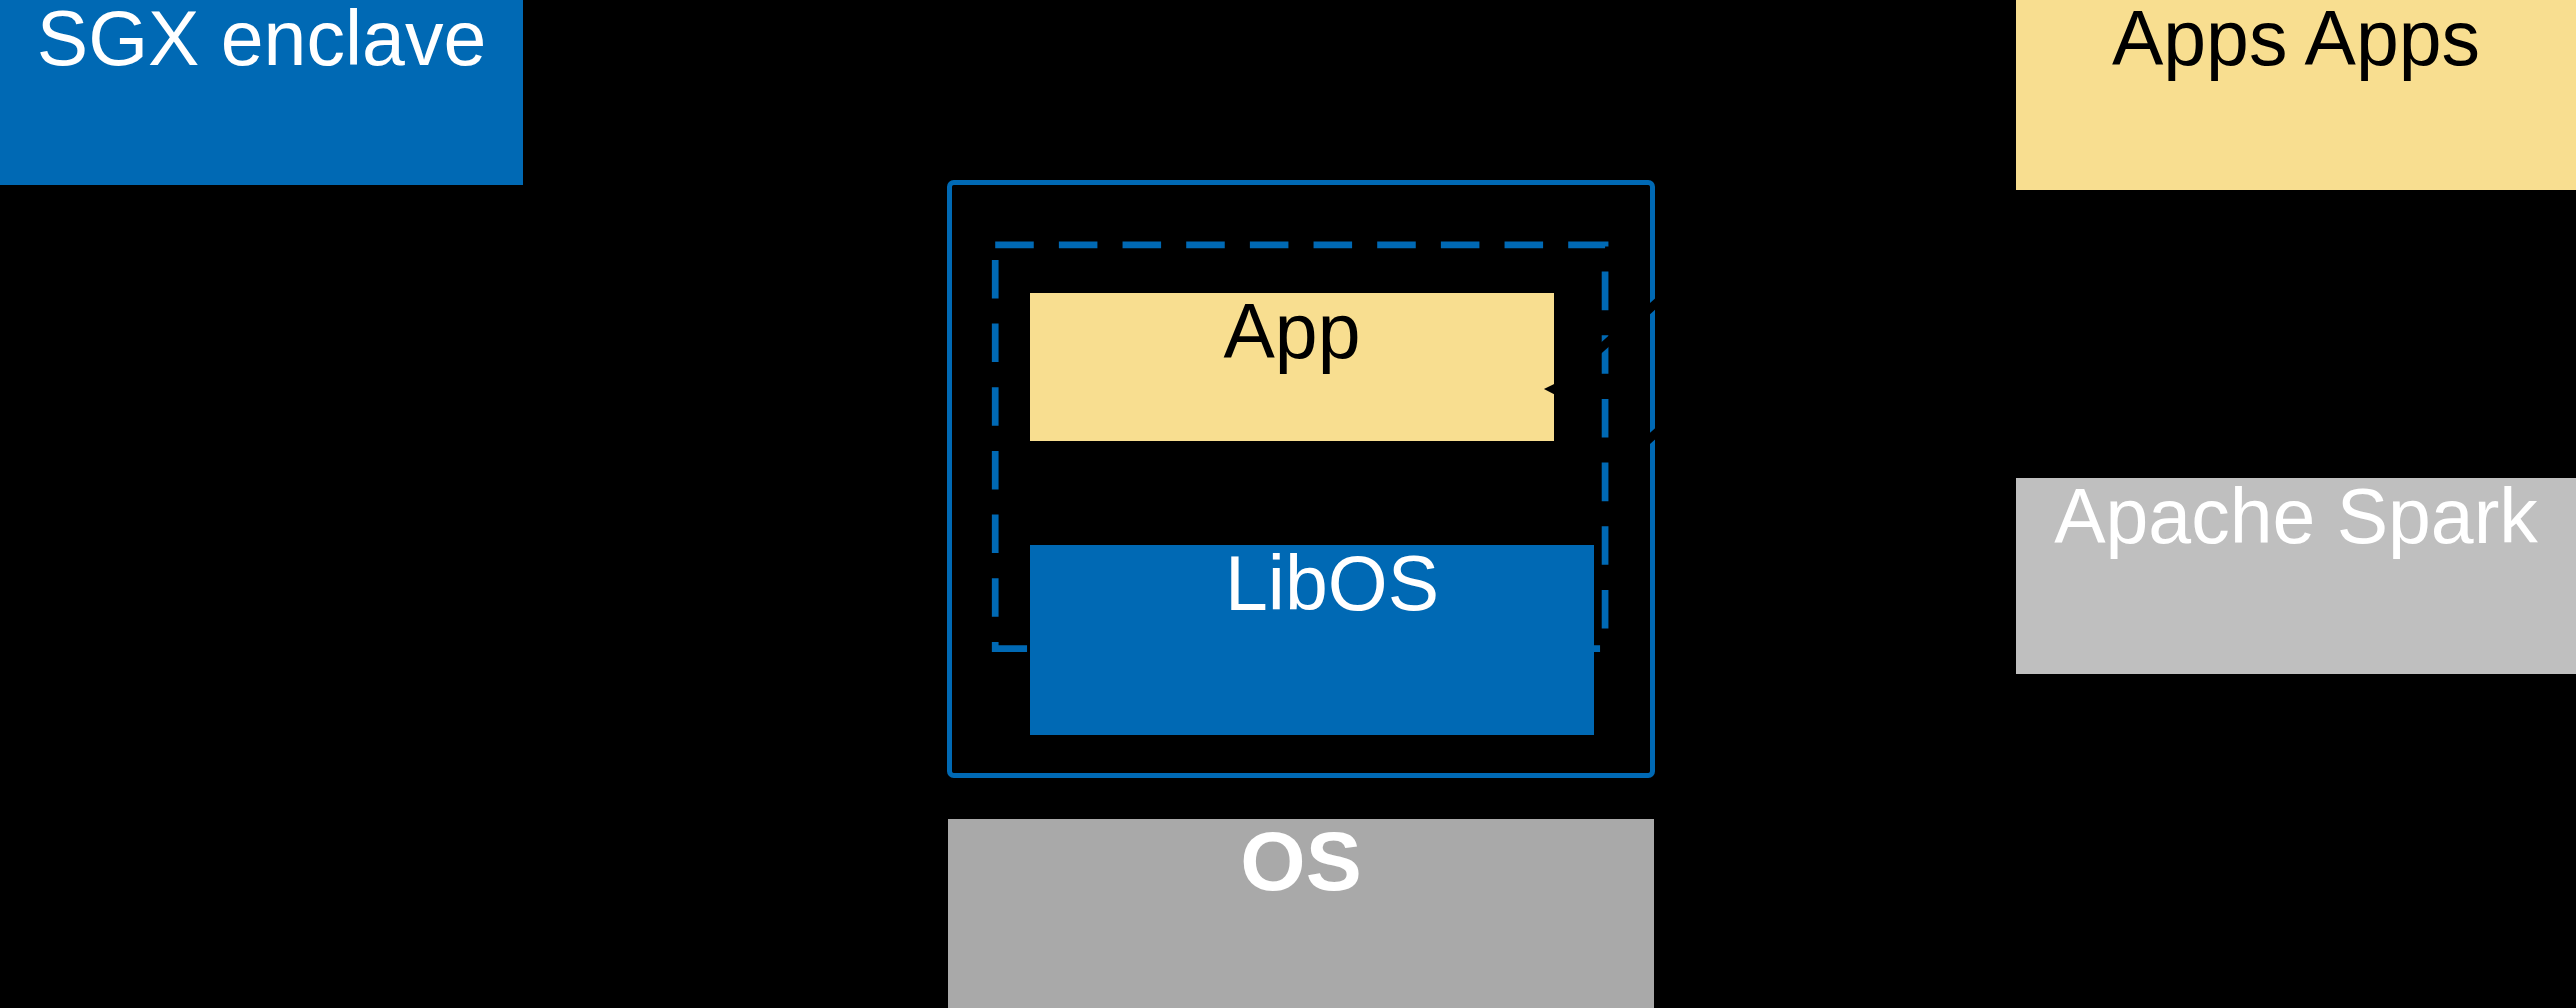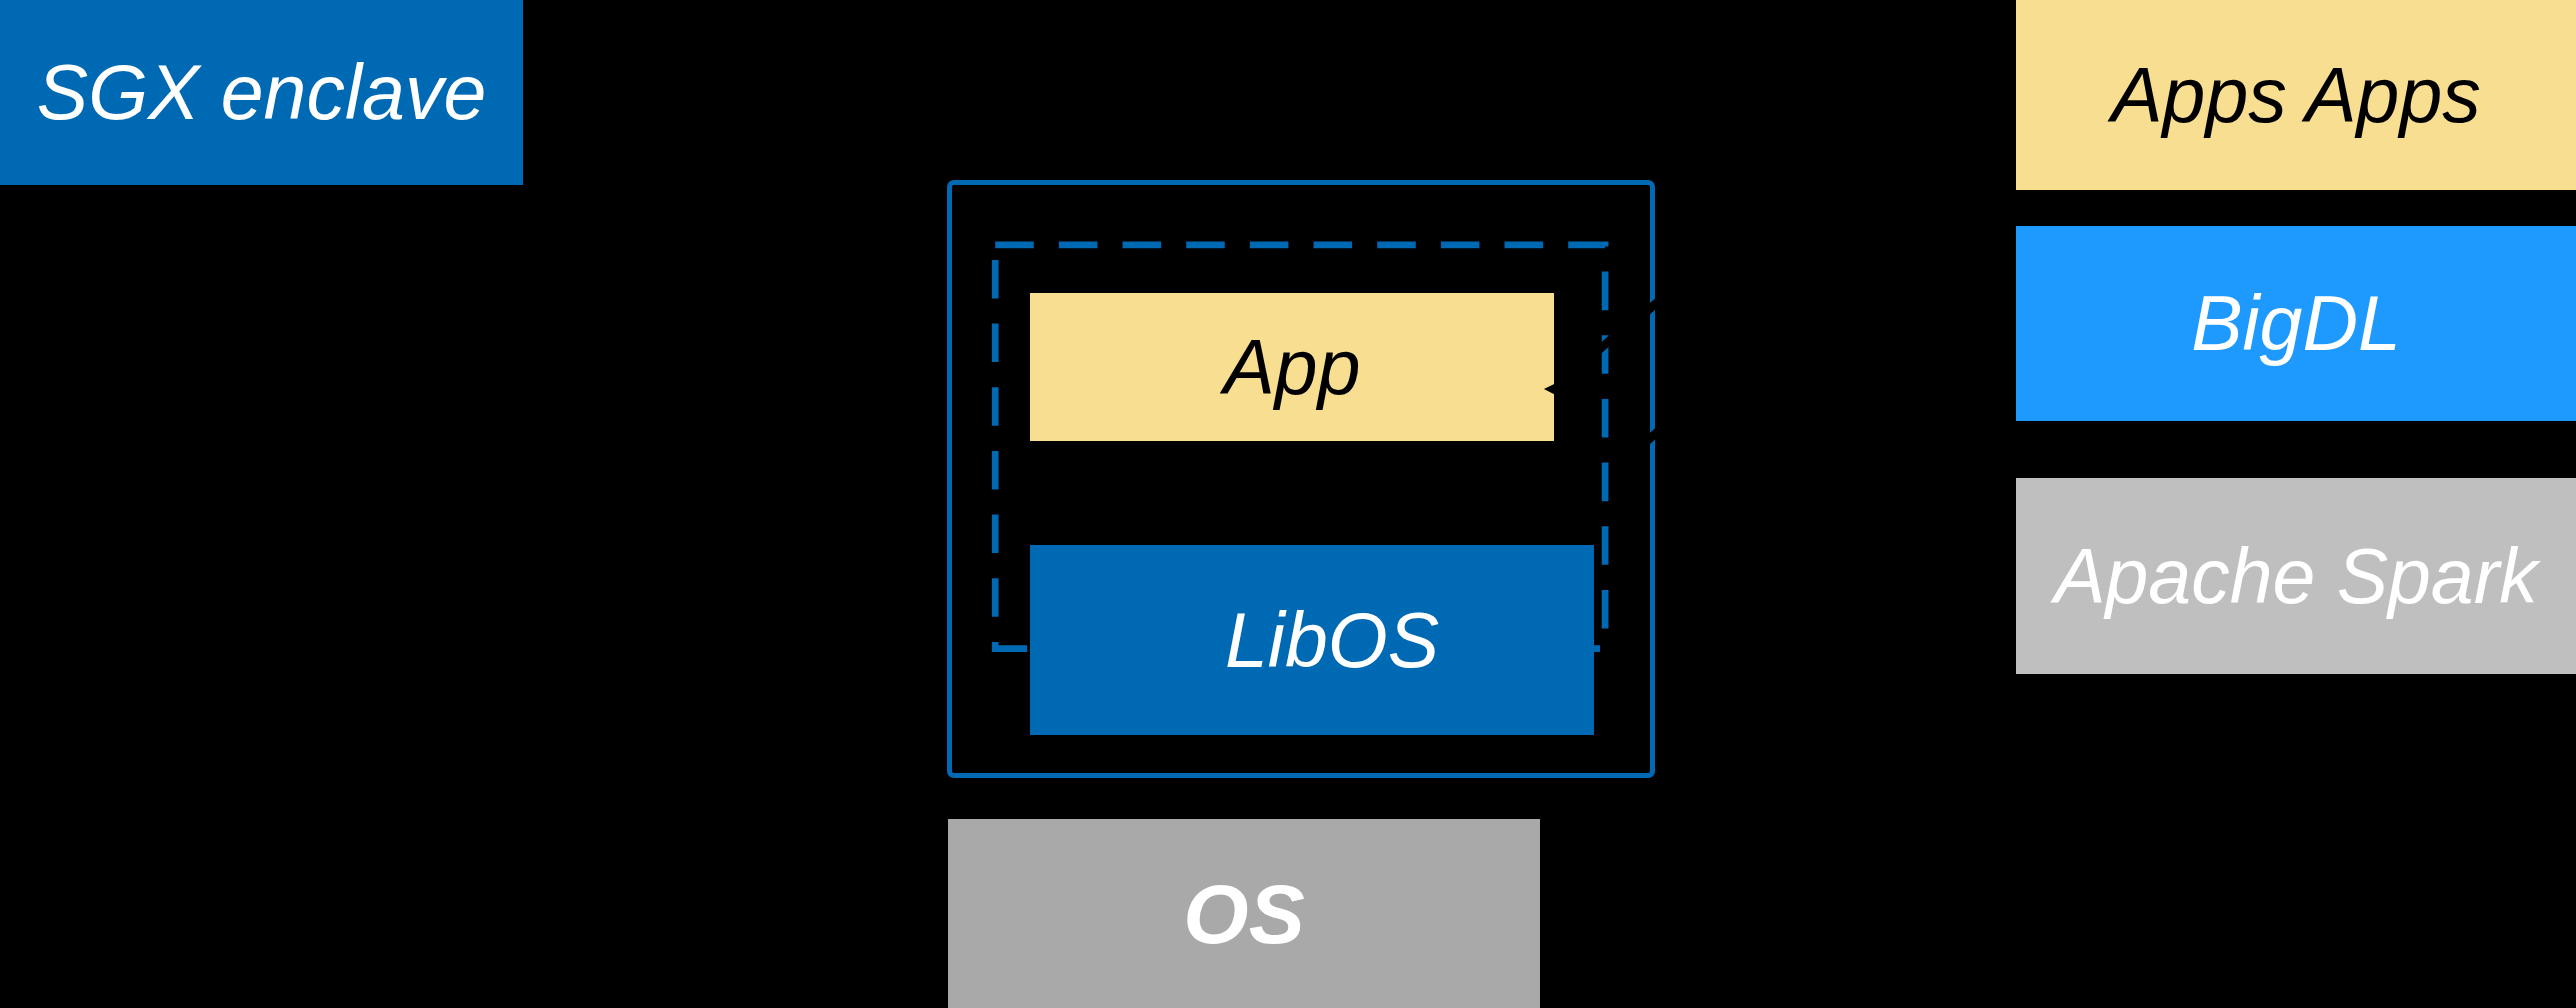--- a/index.html
+++ b/index.html
@@ -11,26 +11,25 @@
     position: relative;
     width: 2576px;
     height: 1009px;
     background: #000000;
     overflow: hidden;
     font-family: "Liberation Sans", sans-serif;
   }
   .box {
     position: absolute;
     display: flex;
-    align-items: center;
+    align-items: flex-start;
     justify-content: center;
     font-size: 77px;
     line-height: 1;
     white-space: nowrap;
-    font-style: italic;
   }
   
   .sgx-box {
     left: 0; top: 503; width: 523px; height: 185px;
     background: #0069B4; color: #FFFFFF;
   }
   
   .outer-rect {
     position: absolute;
     left: 947px; top: 180px; width: 708px; height: 598px;
@@ -51,21 +50,21 @@
     background: #F8DE90; color: #000000;
     z-index: 3;
   }
   .libos-box {
     left: 1030px; top: 545px; width: 524px; height: 190px;
     background: #0069B4; color: #FFFFFF;
     z-index: 3;
     padding-left: 40px;
   }
   .os-box {
-    left: 948px; top: 819px; width: 592px; height: 189px;
+    left: 948px; top: 819px; width: 706px; height: 189px;
     background: #A9A9A9; color: #FFFFFF;
     font-weight: bold;
     font-size: 84px;
     z-index: 3;
   }
   
   .user-apps-box {
     left: 2016px; top: 0; width: 560px; height: 190px;
     background: #F8DE90; color: #000000;
     z-index: 3;
@@ -111,23 +110,20 @@
     <span>LibOS</span>
   </div>
 
   <div class="box os-box">
     <span>OS</span>
   </div>
 
   <div class="box user-apps-box">
     <span>Apps Apps</span>
   </div>
-  <div class="box bigdl-box">
-    <span>BigDL</span>
-  </div>
   <div class="box spark-box">
     <span>Apache Spark</span>
   </div>
 
   <svg class="artifacts-svg" viewBox="0 0 3075 1204" xmlns="http://www.w3.org/2000/svg">
     <circle cx="626" cy="614" r="7" fill="#000000"></circle>
     <polygon points="1843,464 1876,448 1876,481" fill="#000000"></polygon>
     <line x1="1953" y1="383" x2="1991" y2="349" stroke="#000000" stroke-width="10"></line>
     <line x1="1897" y1="428" x2="1935" y2="394" stroke="#000000" stroke-width="10"></line>
     <line x1="1953" y1="538" x2="1991" y2="504" stroke="#000000" stroke-width="10"></line>

